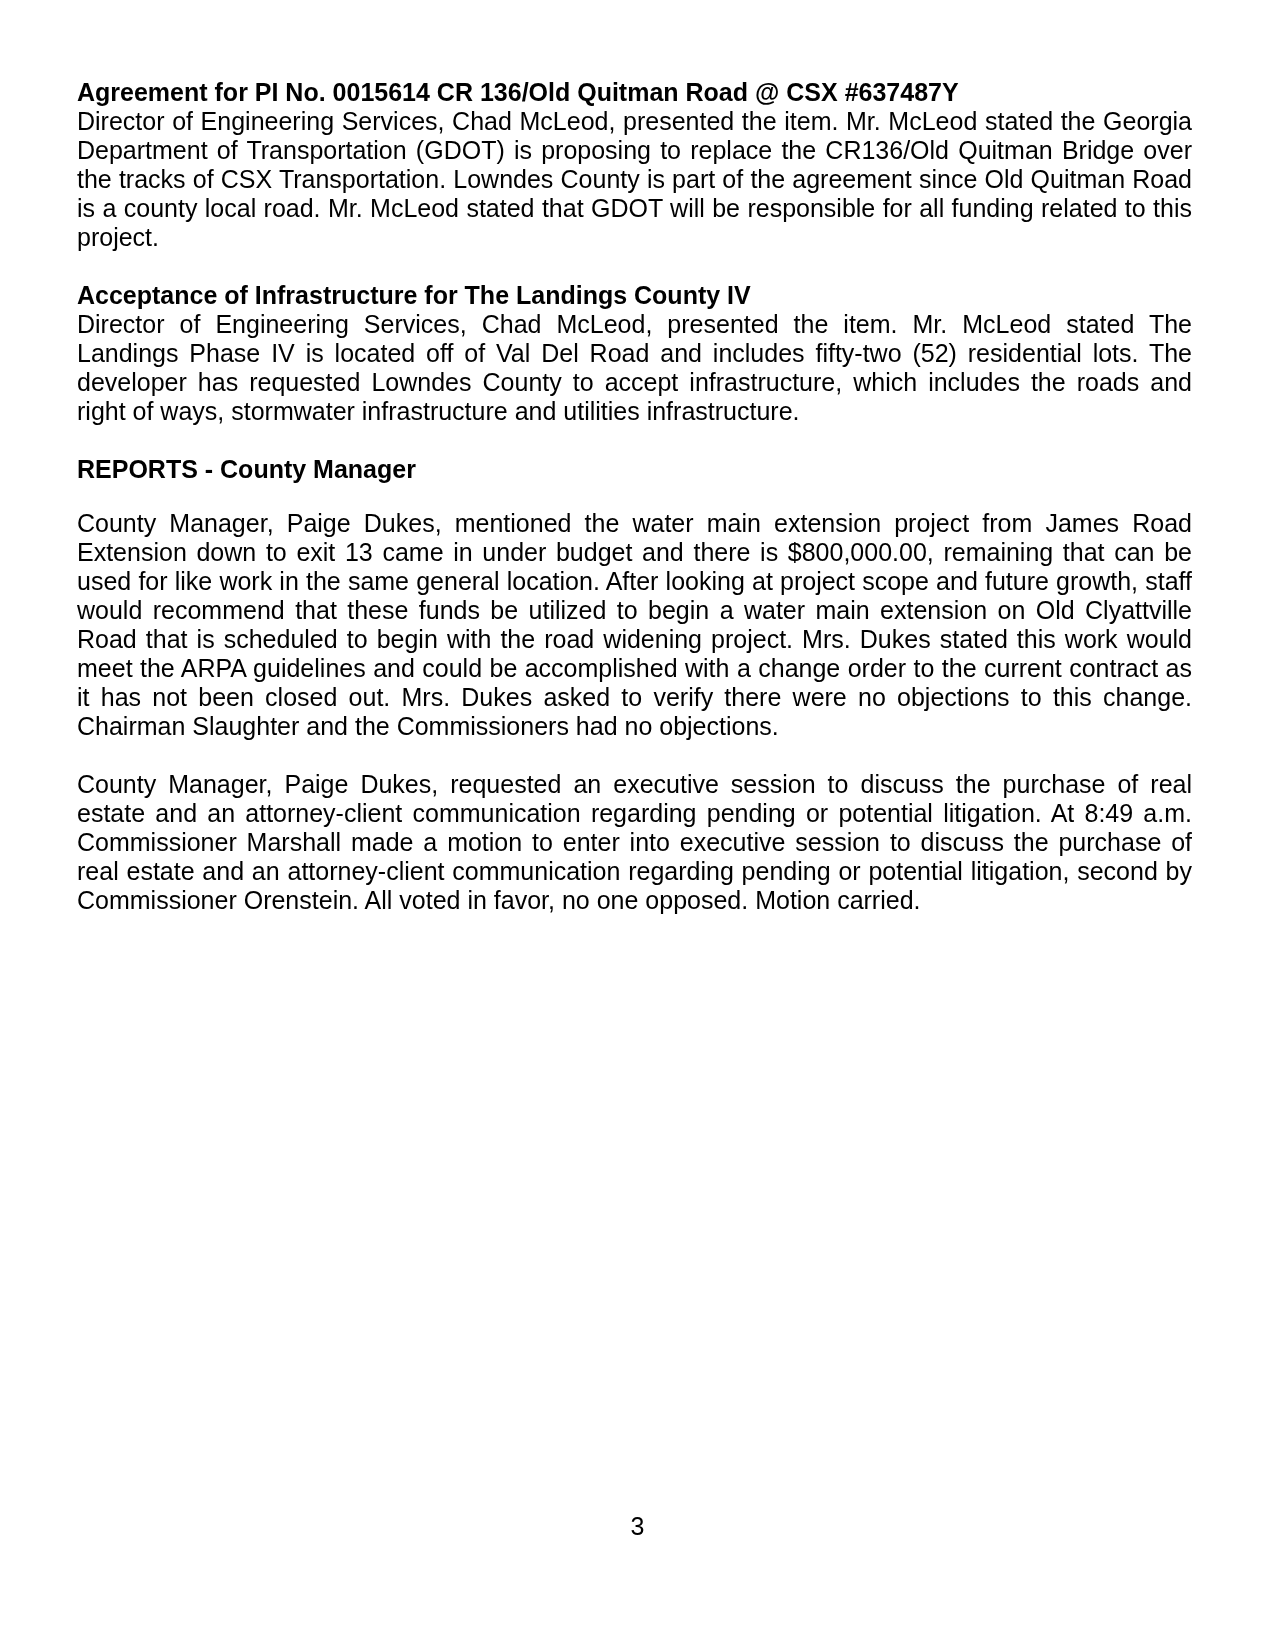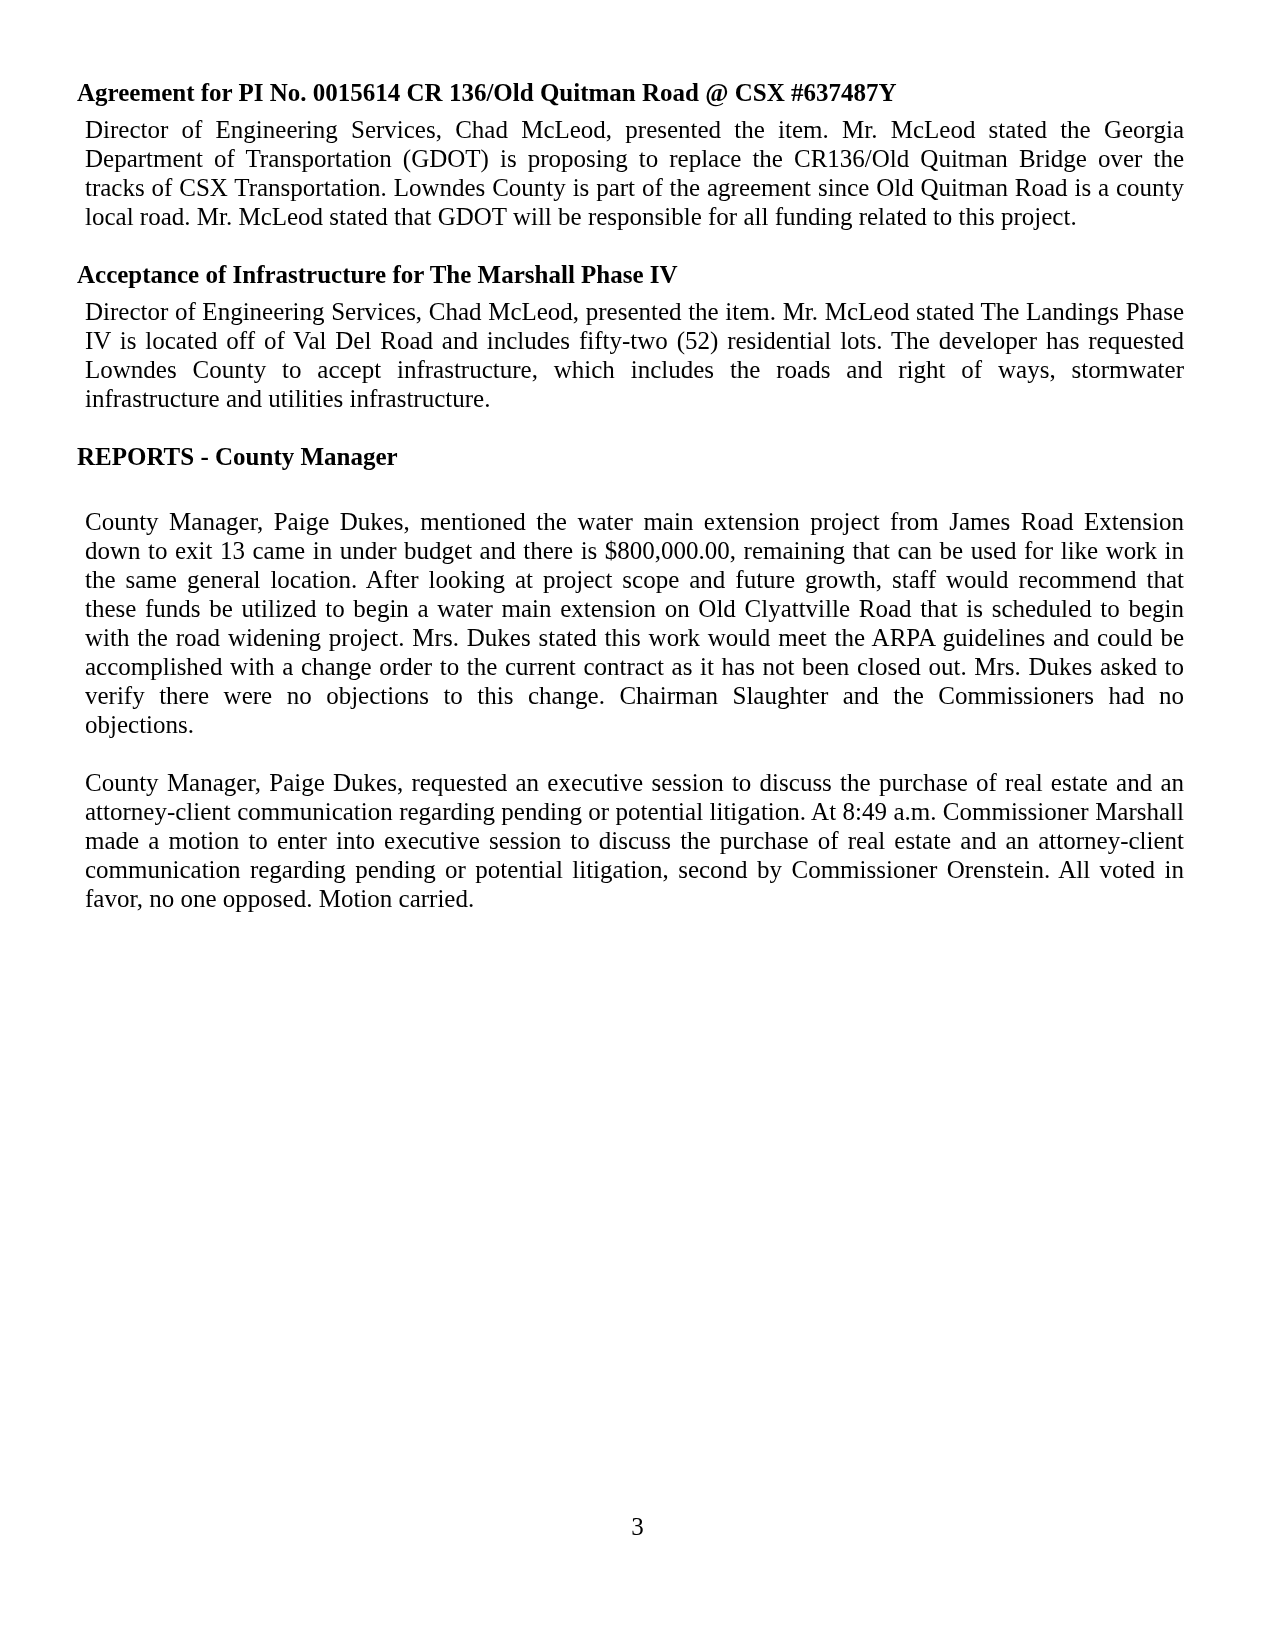--- a/index.html
+++ b/index.html
@@ -6,41 +6,41 @@
     margin: 0;
     padding: 0;
     background: #ffffff;
   }
   .page {
     position: relative;
     width: 1275px;
     height: 1650px;
     background: #ffffff;
     color: #000000;
-    font-family: Liberation Serif, serif;
+    font-family: Liberation Sans, sans-serif;
     font-size: 25px;
     line-height: 29px;
     box-sizing: border-box;
     padding: 78px 83px 0 77px;
   }
   .section {
     margin: 0 0 29px 0;
   }
   .section h2 {
     font-size: 25px;
     line-height: 29px;
     font-weight: bold;
     margin: 0;
     text-align: left;
   }
   .section.gap-after-heading h2 {
-    margin-bottom: 36px;
+    margin-bottom: 25px;
   }
   .section p {
-    margin: 8px;
+    margin: 0;
     text-align: justify;
   }
   .section p + p {
     margin-top: 29px;
   }
   .page-number {
     position: absolute;
     top: 1512px;
     left: 0;
     width: 100%;
@@ -53,21 +53,21 @@
 <body>
 
 <div class="page">
 
   <div class="section">
     <h2>Agreement for PI No. 0015614 CR 136/Old Quitman Road @ CSX #637487Y</h2>
     <p>Director of Engineering Services, Chad McLeod, presented the item. Mr. McLeod stated the Georgia Department of Transportation (GDOT) is proposing to replace the CR136/Old Quitman Bridge over the tracks of CSX Transportation. Lowndes County is part of the agreement since Old Quitman Road is a county local road. Mr. McLeod stated that GDOT will be responsible for all funding related to this project.</p>
   </div>
 
   <div class="section">
-    <h2>Acceptance of Infrastructure for The Marshall Phase IV</h2>
+    <h2>Acceptance of Infrastructure for The Landings County IV</h2>
     <p>Director of Engineering Services, Chad McLeod, presented the item. Mr. McLeod stated The Landings Phase IV is located off of Val Del Road and includes fifty-two (52) residential lots. The developer has requested Lowndes County to accept infrastructure, which includes the roads and right of ways, stormwater infrastructure and utilities infrastructure.</p>
   </div>
 
   <div class="section gap-after-heading">
     <h2>REPORTS - County Manager</h2>
     <p>County Manager, Paige Dukes, mentioned the water main extension project from James Road Extension down to exit 13 came in under budget and there is $800,000.00, remaining that can be used for like work in the same general location. After looking at project scope and future growth, staff would recommend that these funds be utilized to begin a water main extension on Old Clyattville Road that is scheduled to begin with the road widening project. Mrs. Dukes stated this work would meet the ARPA guidelines and could be accomplished with a change order to the current contract as it has not been closed out. Mrs. Dukes asked to verify there were no objections to this change. Chairman Slaughter and the Commissioners had no objections.</p>
     <p>County Manager, Paige Dukes, requested an executive session to discuss the purchase of real estate and an attorney-client communication regarding pending or potential litigation. At 8:49 a.m. Commissioner Marshall made a motion to enter into executive session to discuss the purchase of real estate and an attorney-client communication regarding pending or potential litigation, second by Commissioner Orenstein. All voted in favor, no one opposed. Motion carried.</p>
   </div>
 
   <div class="section">

